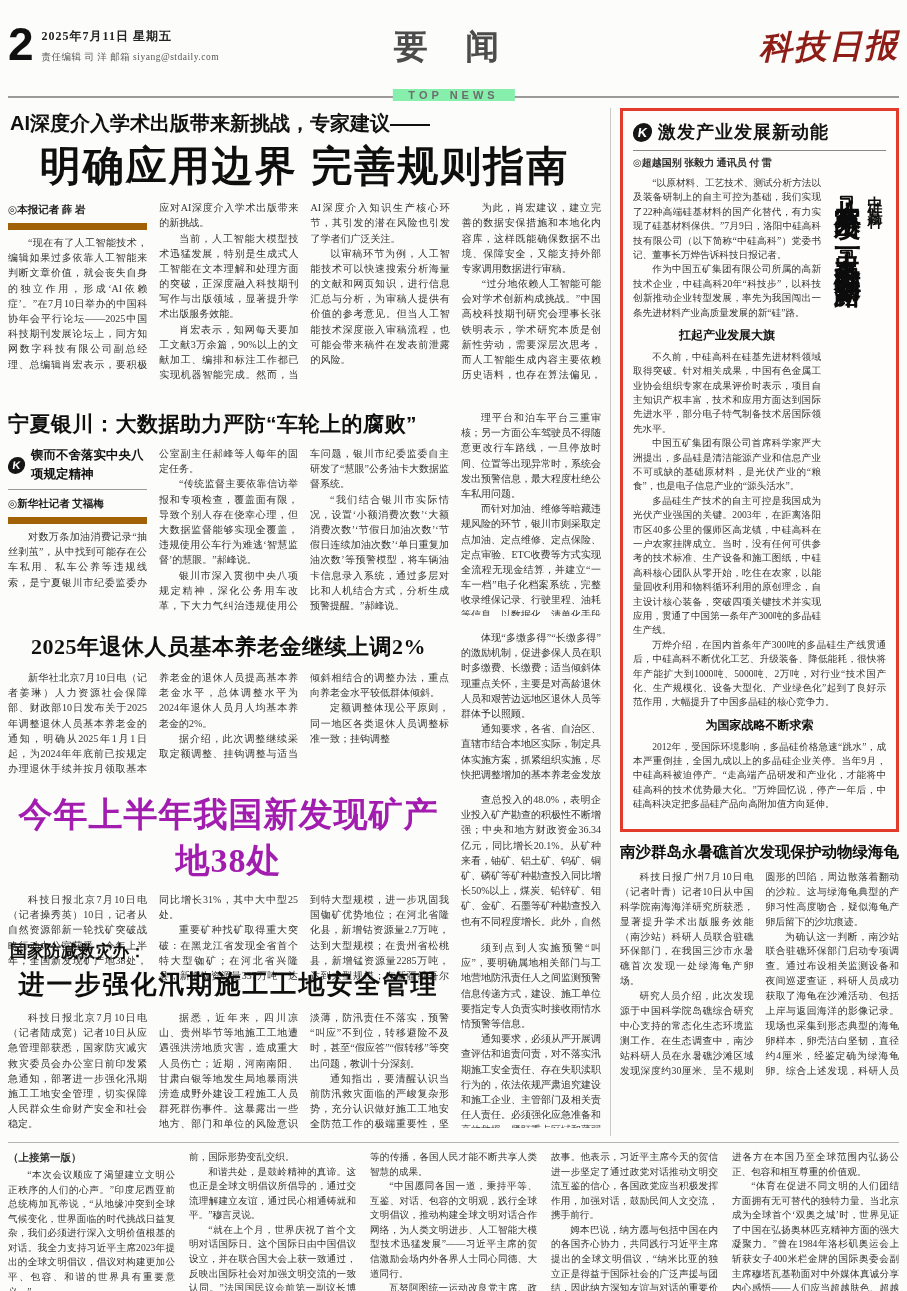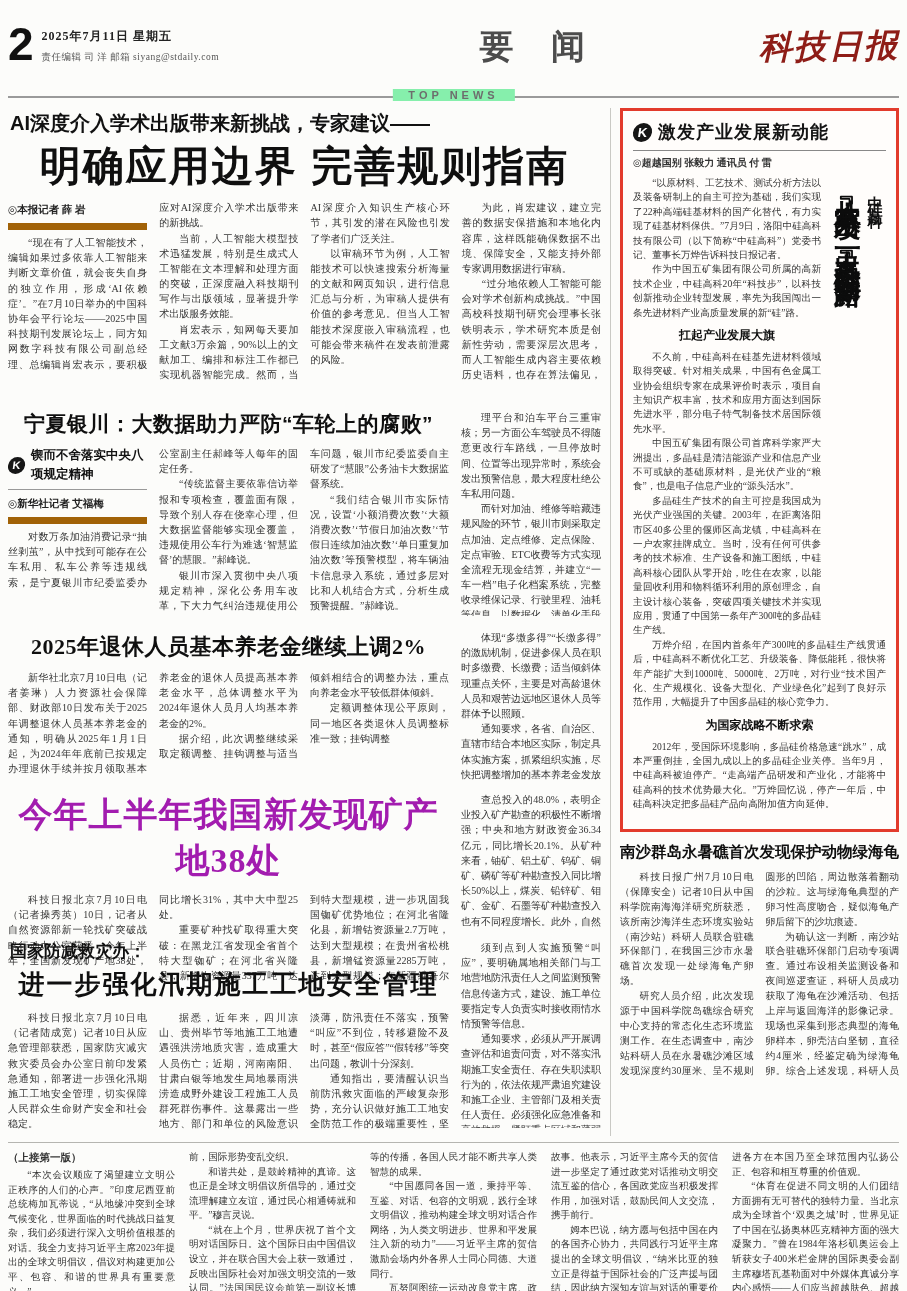--- a/index.html
+++ b/index.html
@@ -9,21 +9,21 @@
     font-family:"Liberation Serif","DejaVu Serif",serif;
     padding:6px 8px 0 8px;overflow:hidden;
   }
   
   .hdr{display:flex;align-items:flex-start;justify-content:space-between;height:64px;margin-top:18px;}
   .hdr-left{display:flex;align-items:flex-start;gap:8px;width:300px;}
   .pageno{font-family:"Liberation Sans","DejaVu Sans",sans-serif;font-size:46px;font-weight:900;line-height:0.9;color:#111;}
   .hdr-meta{padding-top:4px;}
   .hdr-date{font-size:12px;font-weight:bold;color:#222;letter-spacing:1px;}
   .hdr-editor{font-size:9.5px;color:#555;margin-top:6px;letter-spacing:0.5px;}
-  .hdr-center{flex:1;text-align:right;}
+  .hdr-center{flex:1;text-align:center;}
   .section-title{font-size:34px;font-weight:900;color:#4c4c4c;letter-spacing:14px;font-family:"Liberation Sans","DejaVu Sans",sans-serif;}
   .masthead{width:300px;text-align:right;font-size:33px;font-weight:900;color:var(--masthead,#8e1d17);
     font-style:italic;letter-spacing:2px;transform:rotate(-1deg);padding-top:2px;}
   .rule-row{position:relative;height:18px;}
   .rule-row::before{content:"";position:absolute;left:0;right:0;top:8px;border-top:2px solid #9a9a9a;}
   .topnews{position:absolute;left:50%;transform:translateX(-50%);top:1px;background:#86efac;
     padding:0 16px;font-family:"Liberation Sans","DejaVu Sans",sans-serif;
     font-size:11px;font-weight:bold;letter-spacing:4px;color:#6d6d6d;}
   
   .main-row{display:flex;margin-top:2px;}
@@ -50,21 +50,21 @@
   
   .art-ai{height:292px;}
   .ai-kicker{font-family:"Liberation Sans","DejaVu Sans",sans-serif;font-size:20px;font-weight:900;
     color:#111;margin:2px 0 6px 2px;}
   .ai-headline{font-family:"Liberation Sans","DejaVu Sans",sans-serif;font-size:41px;font-weight:900;
     color:#0f0f0f;text-align:center;letter-spacing:2px;margin:0 0 10px 0;line-height:1.15;}
   .art-ai .body{height:186px;}
   
   .art-yc{height:214px;margin-top:8px;}
   .yc-headline{font-family:"Liberation Sans","DejaVu Sans",sans-serif;font-size:21px;font-weight:900;
-    color:#0f0f0f;margin:0 0 8px 0;letter-spacing:0.5px;text-align:center;}
+    color:#0f0f0f;margin:0 0 8px 0;letter-spacing:0.5px;}
   .art-yc .body{height:168px;}
   .art-yc .side{height:206px;}
   
   .art-pn{height:158px;margin-top:6px;}
   .pn-headline{font-size:22px;font-weight:900;color:#0f0f0f;margin:2px 0 8px 0;letter-spacing:0.5px;text-align:center;}
   .art-pn .body{height:112px;}
   .art-pn .side{height:150px;}
   
   .art-mn{height:142px;margin-top:4px;}
   .mn-headline{font-size:34px;font-weight:900;color:#a21caf;margin:0 0 8px 0;letter-spacing:1px;text-align:center;}
@@ -237,37 +237,37 @@
           <div>
               <p class="para">2012年，受国际环境影响，多晶硅价格急速“跳水”，成本严重倒挂，全国九成以上的多晶硅企业关停。当年9月，中硅高科被迫停产。“走高端产品研发和产业化，才能将中硅高科的技术优势最大化。”万烨回忆说，停产一年后，中硅高科决定把多晶硅产品向高附加值方向延伸。</p>
               <p class="para">通过超高纯硅基材料的重点攻关，企业全面掌握了电子级多晶硅、电子级三氯氢硅等10余种产品的核心制备技术，形成了自主可控的工艺技术、装备技术、分析测试技术体系。相关科技成果在企业2023年建成的孟津工厂实现转化。</p>
             </div>
         </div>
       </div>
 
       <article class="art-tt">
         <h2 class="tt-headline">南沙群岛永暑礁首次发现保护动物绿海龟</h2>
         <div class="body cols2">
-            <p class="para">科技日报广州7月10日电（保障安全）记者10日从中国科学院南海海洋研究所获悉，该所南沙海洋生态环境实验站（南沙站）科研人员联合驻礁环保部门，在我国三沙市永暑礁首次发现一处绿海龟产卵场。</p>
+            <p class="para">科技日报广州7月10日电（记者叶青）记者10日从中国科学院南海海洋研究所获悉，显著提升学术出版服务效能（南沙站）科研人员联合驻礁环保部门，在我国三沙市永暑礁首次发现一处绿海龟产卵场。</p>
             <p class="para">研究人员介绍，此次发现源于中国科学院岛礁综合研究中心支持的常态化生态环境监测工作。在生态调查中，南沙站科研人员在永暑礁沙滩区域发现深度约30厘米、呈不规则圆形的凹陷，周边散落着翻动的沙粒。这与绿海龟典型的产卵习性高度吻合，疑似海龟产卵后留下的沙坑痕迹。</p>
             <p class="para">为确认这一判断，南沙站联合驻礁环保部门启动专项调查。通过布设相关监测设备和夜间巡逻查证，科研人员成功获取了海龟在沙滩活动、包括上岸与返回海洋的影像记录。现场也采集到形态典型的海龟卵样本，卵壳洁白坚韧，直径约4厘米，经鉴定确为绿海龟卵。综合上述发现，科研人员最终确认该区域已成为绿海龟产卵场。</p>
           </div>
       </article>
 
     </aside>
   </div>
 
   <footer class="bottom-sec">
     <div class="body cols5">
       <div class="cont-label">（上接第一版）</div>
     <p class="para">“本次会议顺应了渴望建立文明公正秩序的人们的心声。”印度尼西亚前总统梅加瓦蒂说，“从地缘冲突到全球气候变化，世界面临的时代挑战日益复杂，我们必须进行深入文明价值根基的对话。我全力支持习近平主席2023年提出的全球文明倡议，倡议对构建更加公平、包容、和谐的世界具有重要意义。”</p>
         <p class="para">历史昭示我们，文明的繁盛、人类的进步，都离不开文明的交流互鉴。当前，国际形势变乱交织。</p>
         <p class="para">和谐共处，是鼓岭精神的真谛。这也正是全球文明倡议所倡导的，通过交流理解建立友谊，通过民心相通铸就和平。”穆言灵说。</p>
         <p class="para">“就在上个月，世界庆祝了首个文明对话国际日。这个国际日由中国倡议设立，并在联合国大会上获一致通过，反映出国际社会对加强文明交流的一致认同。”法国国民议会前第一副议长博纳尔表示，文明交流并非威胁而是机遇，正是通过思想、实践、艺术、语言等的传播，各国人民才能不断共享人类智慧的成果。</p>
-        <p class="para">“中国愿同各国一道，秉持平等、互鉴、对话、包容的文明观，践行全球文明倡议，推动构建全球文明对话合作网络，为人类文明进步、世界和平发展注入新的动力”——习近平主席的贺信激励会场内外各界人士同心同德、大道同行。</p>
+        <p class="para">“中国愿同各国一道，秉持平等、互鉴、对话、包容的文明观，践行全球文明倡议，推动构建全球文明对话合作网络，为人类文明进步、人工智能大模型技术迅猛发展”——习近平主席的贺信激励会场内外各界人士同心同德、大道同行。</p>
         <p class="para">瓦努阿图统一运动改良党主席、政府前总理萨尔维，讲述了自己2025年3月在中国共产党与世界政党高层对话会上聆听习近平主席提出全球文明倡议的故事。他表示，习近平主席今天的贺信进一步坚定了通过政党对话推动文明交流互鉴的信心，各国政党应当积极发挥作用，加强对话，鼓励民间人文交流，携手前行。</p>
         <p class="para">姆本巴说，纳方愿与包括中国在内的各国齐心协力，共同践行习近平主席提出的全球文明倡议，“纳米比亚的独立正是得益于国际社会的广泛声援与团结，因此纳方深知友谊与对话的重要价值。”他说，中国朋友为推动文明对话搭建宝贵平台的努力令人钦佩，这将促进各方在本国乃至全球范围内弘扬公正、包容和相互尊重的价值观。</p>
         <p class="para">“体育在促进不同文明的人们团结方面拥有无可替代的独特力量。当北京成为全球首个‘双奥之城’时，世界见证了中国在弘扬奥林匹克精神方面的强大凝聚力。”曾在1984年洛杉矶奥运会上斩获女子400米栏金牌的国际奥委会副主席穆塔瓦基勒面对中外媒体真诚分享内心感悟——人们应当超越肤色、超越国别，在和平竞争中搭建理解之桥，在多样性中歌颂人类团结，共创全人类更加美好的未来。</p>
       </div>
 
   </footer>
 
 </div>
 
 </body></html>

